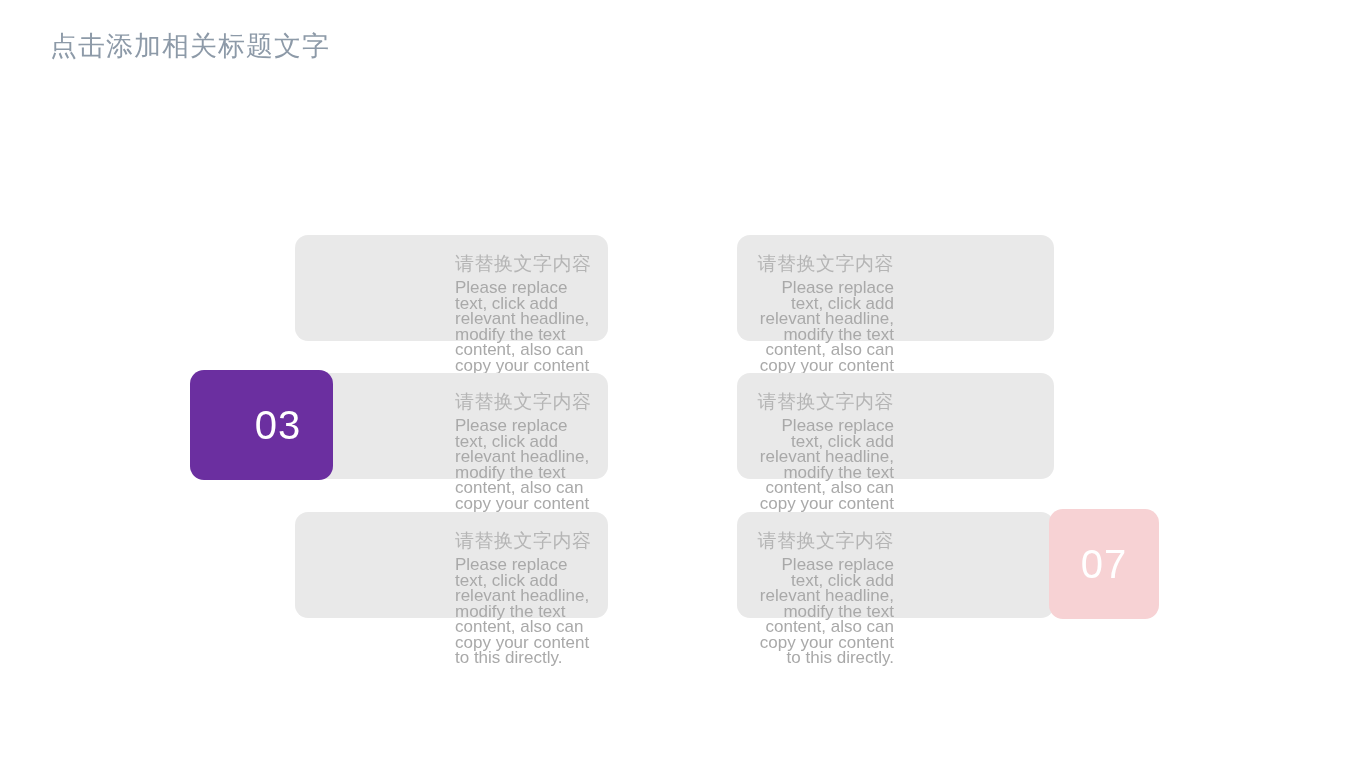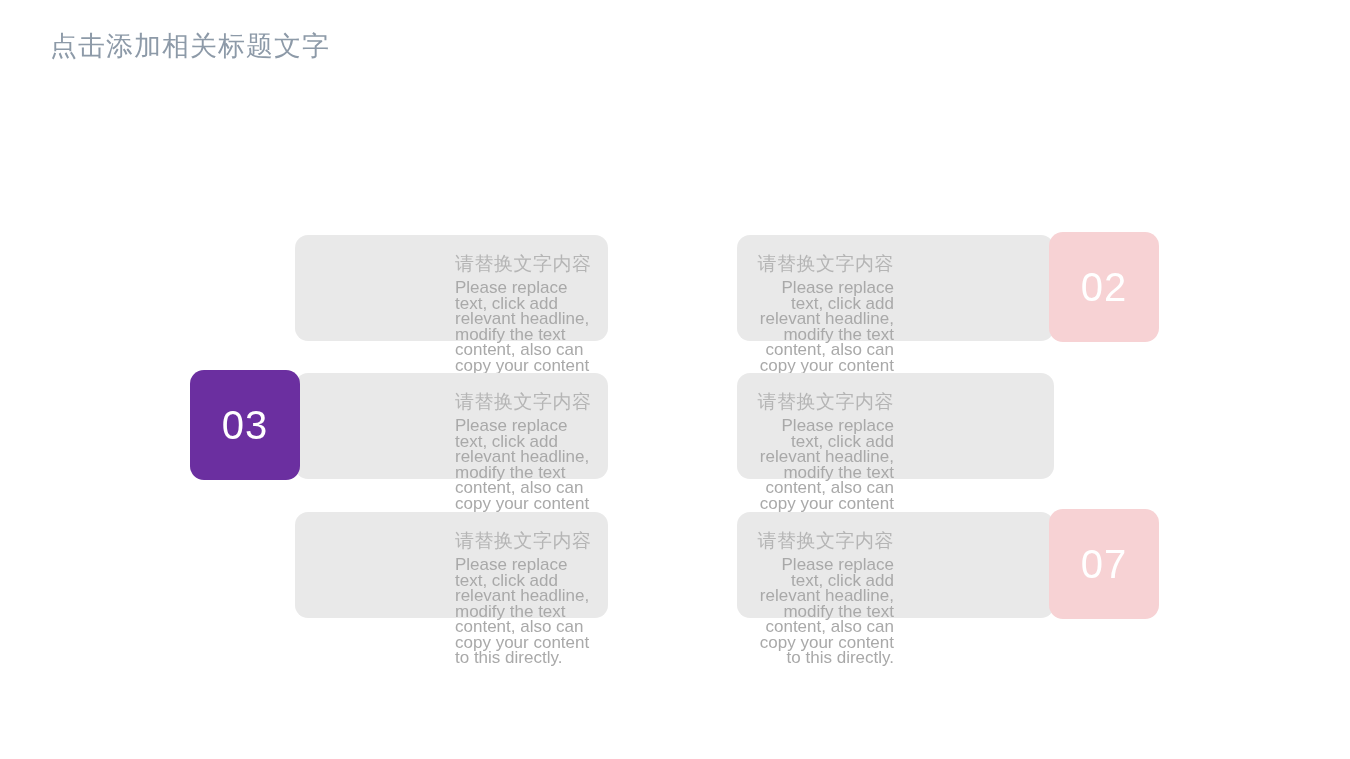--- a/index.html
+++ b/index.html
@@ -129,29 +129,28 @@
       <p class="card-heading">请替换文字内容</p>
       <p class="card-body">Please replace text, click add relevant headline, modify the text content, also can copy your content to this directly.</p>
     </div>
   </div>
 
   <div class="card right col-right row-1">
     <div class="card-panel" style="background: rgb(233, 233, 233);">
       <p class="card-heading">请替换文字内容</p>
       <p class="card-body">Please replace text, click add relevant headline, modify the text content, also can copy your content to this directly.</p>
     </div>
-    <div class="card-badge" style="background: rgb(247, 210, 212);">02</div>
   </div>
 
   <div class="card left col-left row-2">
     <div class="card-panel" style="background: rgb(233, 233, 233);">
       <p class="card-heading">请替换文字内容</p>
       <p class="card-body">Please replace text, click add relevant headline, modify the text content, also can copy your content to this directly.</p>
     </div>
-    <div class="card-badge" style="background: rgb(107, 47, 160);">03</div>
+    <div class="card-badge" style="background: rgb(107, 47, 160); padding-left: 33px;">03</div>
   </div>
 
   <div class="card right col-right row-2">
     <div class="card-panel" style="background: rgb(233, 233, 233);">
       <p class="card-heading">请替换文字内容</p>
       <p class="card-body">Please replace text, click add relevant headline, modify the text content, also can copy your content to this directly.</p>
     </div>
   </div>
 
   <div class="card left col-left row-3">

